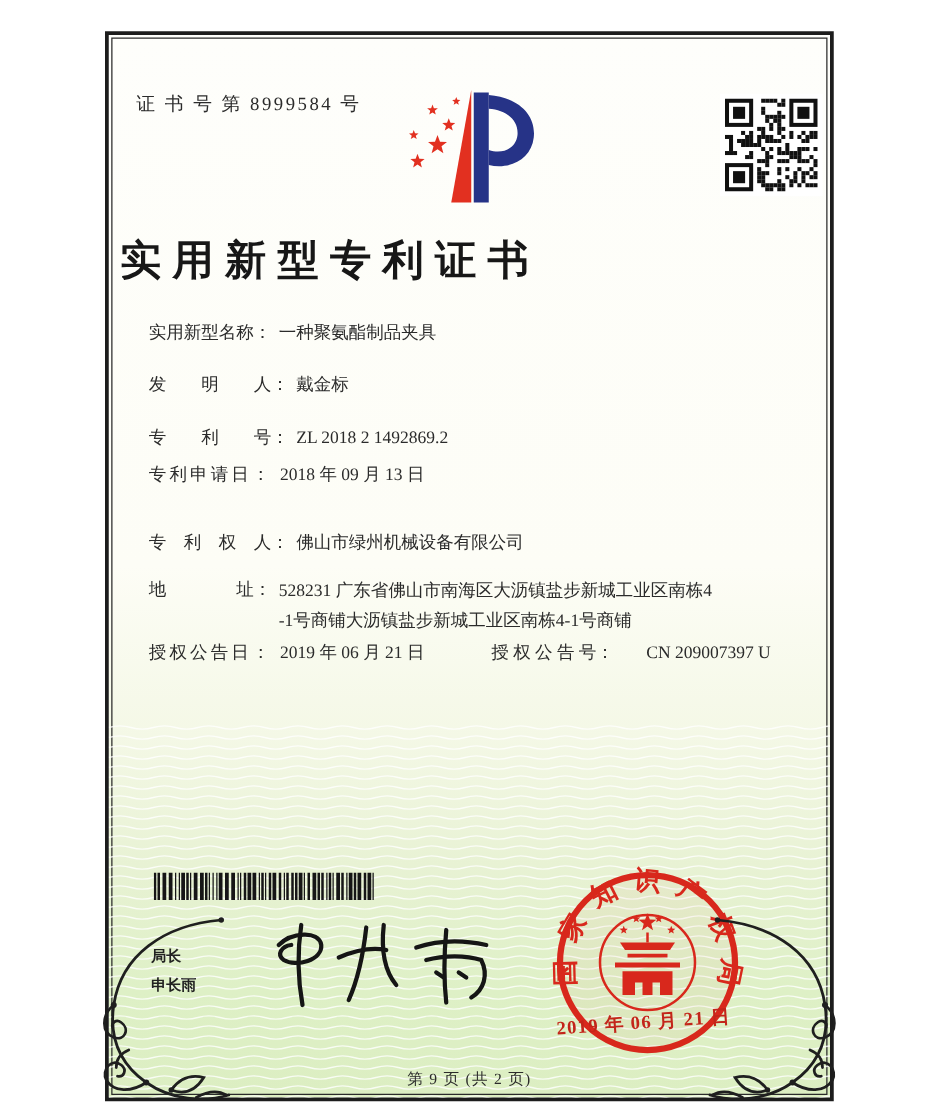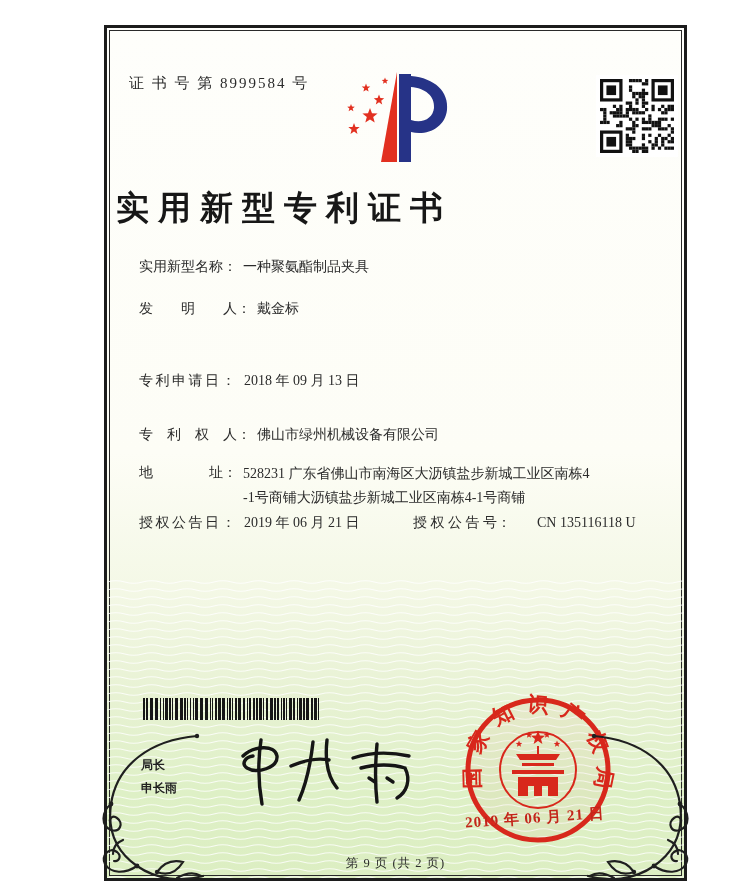--- a/index.html
+++ b/index.html
@@ -2,21 +2,21 @@
 <html><head>
 <meta charset="utf-8">
 <style>
   html,body{margin:0;padding:0;width:750px;height:891px;overflow:hidden;background:#ffffff;
     font-family:"Liberation Serif","DejaVu Serif",serif;}
   #stage{position:relative;width:750px;height:891px;background:#ffffff;}
 
   
   .certificate{position:absolute;left:84px;top:25px;width:583px;height:856px;box-sizing:border-box;
     border:3px solid #1c1c1c;
-    background:linear-gradient(180deg,#fefefb 0%,#fdfdf6 50%,#f4f8e6 66%,#e8f2d4 78%,#def0c6 90%,#dceec2 100%);margin-left:20px;}
+    background:linear-gradient(180deg,#fefefb 0%,#fdfdf6 50%,#f4f8e6 66%,#e8f2d4 78%,#def0c6 90%,#dceec2 100%);}
   .certificate::before{content:"";position:absolute;inset:2px;border:1px solid #2a2a2a;pointer-events:none;}
 
   .waves{position:absolute;left:0;bottom:0;width:100%;height:300px;pointer-events:none;}
 
   .cert-number{position:absolute;left:22px;top:46px;font-size:15px;letter-spacing:2px;color:#2b2b2b;}
 
   .logo{position:absolute;left:232px;top:38px;width:115px;height:102px;}
   .qr{position:absolute;left:489px;top:47px;width:82px;height:82px;background:#fff;}
 
   .page-title{position:absolute;left:0;top:158px;width:100%;text-align:left;
@@ -276,40 +276,44 @@
     <div class="page-title">实用新型专利证书</div>
 
     <div class="row r0">
       <span class="label">实用新型名称：</span>
       <span class="value">一种聚氨酯制品夹具</span>
     </div>
     <div class="row r1">
       <span class="label">发　　明　　人：</span>
       <span class="value">戴金标</span>
     </div>
+    <div class="row r2">
+      <span class="label">专　　利　　号：</span>
+      <span class="value">ZL 2018 2 1492869.2</span>
+    </div>
     <div class="row r3">
       <span class="label ls">专利申请日：</span>
       <span class="value">2018 年 09 月 13 日</span>
     </div>
     <div class="row r4">
       <span class="label">专　利　权　人：</span>
       <span class="value">佛山市绿州机械设备有限公司</span>
     </div>
     <div class="row r5">
       <span class="label">地　　　　址：</span>
       <span class="value">528231 广东省佛山市南海区大沥镇盐步新城工业区南栋4
 -1号商铺大沥镇盐步新城工业区南栋4-1号商铺</span>
     </div>
     <div class="row r6">
       <span class="label ls">授权公告日：</span>
       <span class="value">2019 年 06 月 21 日</span>
     </div>
     <div class="row r6b">
       <span class="label">授 权 公 告 号：</span>
-      <span class="value">CN 135116118 U</span>
+      <span class="value">CN 209007397 U</span>
     </div>
 
 
     <svg class="barcode" id="barcode" viewBox="0 0 178 22" preserveAspectRatio="none">
         <rect x="0" y="0" width="2" height="22" fill="#161616"></rect>
         <rect x="3" y="0" width="2" height="22" fill="#161616"></rect>
         <rect x="7" y="0" width="3" height="22" fill="#161616"></rect>
         <rect x="12" y="0" width="3" height="22" fill="#161616"></rect>
         <rect x="17" y="0" width="1" height="22" fill="#161616"></rect>
         <rect x="20" y="0" width="1" height="22" fill="#161616"></rect>

